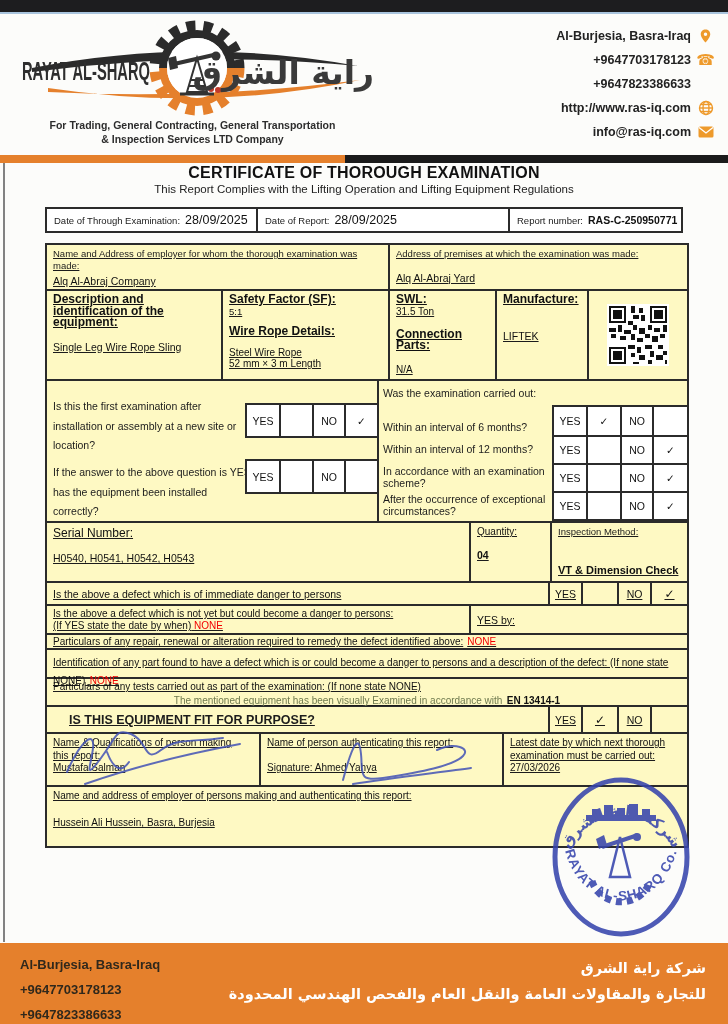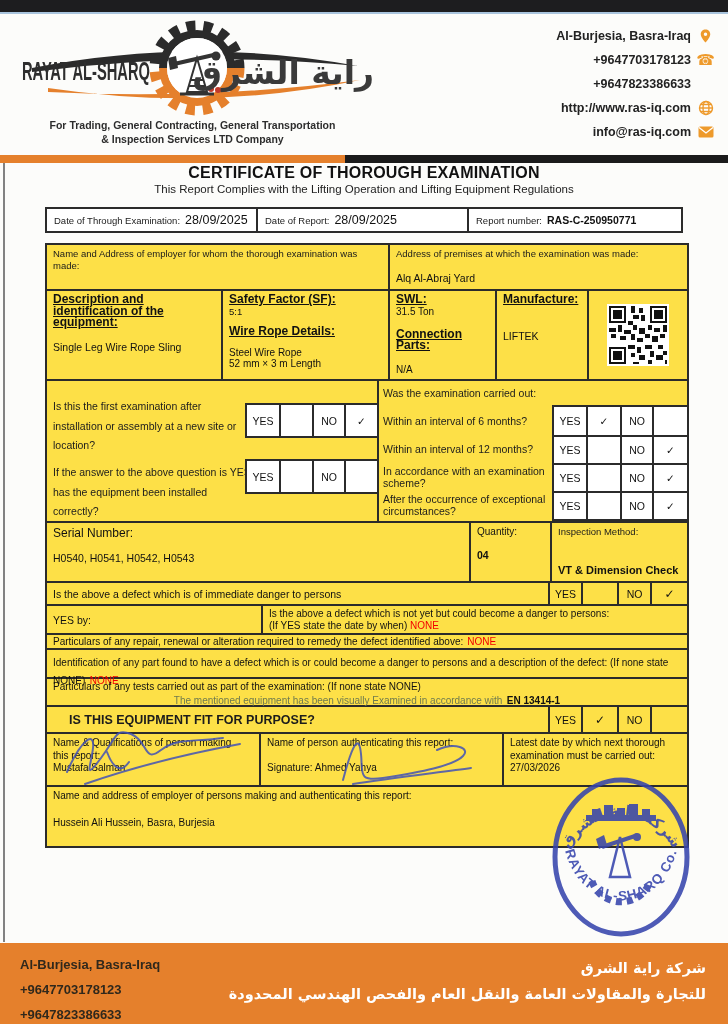--- a/index.html
+++ b/index.html
@@ -31,21 +31,21 @@
   
   .date-table { position:absolute; left:45px; top:207px; width:638px; height:26px;
                 border:2px solid #2b2b2b; display:flex; background:#fff; }
   .date-cell { display:flex; align-items:center; gap:5px; padding-left:7px; border-right:2px solid #2b2b2b; }
   .date-cell:last-child { border-right:none;text-align:center; }
   .lbl9 { font-size:9.5px; color:#1a1a1a; }
   .dateval { font-size:12.5px; color:#111; }
   .repnum { font-size:10.5px; font-weight:bold; color:#111; }
 
   
-  .main-table { position:absolute; left:45px; top:243px; width:644px; border:2px solid #2b2b2b; background:#fde047; }
+  .main-table { position:absolute; left:45px; top:243px; width:644px; border:2px solid #2b2b2b; background:#fef9c3;text-decoration:underline; }
   .trow { display:flex; border-bottom:2px solid #2b2b2b; position:relative; }
   .trow:last-child { border-bottom:none; }
   .tcell { border-right:2px solid #2b2b2b; position:relative; padding:3px 6px; }
   .tcell:last-child { border-right:none; }
   .small-lbl { font-size:9.5px; line-height:11.5px; color:#1a1a1a; }
   .ul-lbl { font-size:12px; line-height:11.5px; font-weight:bold; text-decoration:underline; color:#111; }
   .val { font-size:10.5px; color:#111; }
   .red { color:#F20000; }
   .green { color:#6F7A4F; }
 
@@ -170,35 +170,36 @@
   </div>
 
   <div class="doc-title">CERTIFICATE OF THOROUGH EXAMINATION</div>
   <div class="doc-sub">This Report Complies with the Lifting Operation and Lifting Equipment Regulations</div>
 
   <div class="date-table">
     <div class="date-cell" style="width:211px">
       <span class="lbl9">Date of Through Examination:</span>
       <span class="dateval">28/09/2025</span>
     </div>
-    <div class="date-cell" style="width:211px">
+    <div class="date-cell" style="width:252px">
       <span class="lbl9">Date of Report:</span>
       <span class="dateval">28/09/2025</span>
     </div>
     <div class="date-cell" style="flex:1">
       <span class="lbl9">Report number:</span>
       <span class="repnum">RAS-C-250950771</span>
     </div>
   </div>
 
   <div class="main-table">
 
     <div class="trow" style="height:46px">
       <div class="tcell" style="width:343px">
         <div class="small-lbl" style="width:310px">Name and Address of employer for whom the thorough examination was made:</div>
+        <div class="val" style="margin-top:4px">Alq Al-Abraj Company</div>
       </div>
       <div class="tcell" style="flex:1">
         <div class="small-lbl">Address of premises at which the examination was made:</div>
         <div class="val" style="margin-top:12px">Alq Al-Abraj Yard</div>
       </div>
     </div>
 
     <div class="trow" style="height:90px">
       <div class="tcell" style="width:176px">
         <div class="ul-lbl" style="width:150px">Description and identification of the equipment:</div>
@@ -283,21 +284,21 @@
         <div class="qtext" style="left:6px;top:82px;width:200px;line-height:19.5px">If the answer to the above question is YES has the equipment been installed correctly?</div>
         <div class="box-grid" style="right:-2px;top:78px;grid-template-columns:32px 33px 32px 33px;grid-auto-rows:31px">
           <div class="gc c0 r0">YES</div>
           <div class="gc r0 mark"></div>
           <div class="gc r0">NO</div>
           <div class="gc r0 mark"></div>
         </div>
       </div>
       <div class="tcell" style="flex:1">
         <div class="qtext" style="left:4px;top:6px">Was the examination carried out:</div>
-        <div class="qtext" style="left:4px;top:26px;height:28px;width:175px;display:flex;align-items:center;line-height:12px">Within an interval of 6 months?</div>
+        <div class="qtext" style="left:4px;top:32px;height:28px;width:175px;display:flex;align-items:center;line-height:12px">Within an interval of 6 months?</div>
         <div class="qtext" style="left:4px;top:54px;height:28px;width:175px;display:flex;align-items:center;line-height:12px">Within an interval of 12 months?</div>
         <div class="qtext" style="left:4px;top:110px;height:28px;width:180px;display:flex;align-items:center;line-height:12px">After the occurrence of exceptional circumstances?</div>
         <div class="qtext" style="left:4px;top:82px;height:28px;width:175px;display:flex;align-items:center;line-height:12px">In accordance with an examination scheme?</div>
         <div class="box-grid" style="right:-2px;top:24px;grid-template-columns:32px 34px 32px 35px;grid-auto-rows:28px">
           <div class="gc c0 r0">YES</div>
           <div class="gc r0 mark">✓</div>
           <div class="gc r0">NO</div>
           <div class="gc r0 mark"></div>
           <div class="gc c0">YES</div>
           <div class="gc mark"></div>
@@ -334,29 +335,29 @@
       <div style="flex:1;display:flex;align-items:center;padding-left:6px">
         <span class="val">Is the above a defect which is of immediate danger to persons</span>
       </div>
       <div class="yn-c" style="width:33px">YES</div>
       <div class="yn-c mark" style="width:36px"></div>
       <div class="yn-c" style="width:33px">NO</div>
       <div class="yn-c mark" style="width:37px">✓</div>
     </div>
 
     <div class="trow" style="height:29px">
-      <div class="tcell" style="flex:1;display:flex;align-items:center">
-        <span class="val">YES by:</span>
-      </div>
       <div class="tcell" style="width:424px;padding-top:2px">
         <div class="val" style="font-size:10px;line-height:12px">Is the above a defect which is not yet but could become a danger to persons:</div>
         <div style="font-size:10px;line-height:12px">
           <span class="val" style="font-size:10px">(If YES state the date by when)</span>
           <span class="red" style="font-size:10px">NONE</span>
         </div>
+      </div>
+      <div class="tcell" style="flex:1;display:flex;align-items:center">
+        <span class="val">YES by:</span>
       </div>
     </div>
 
     <div class="trow" style="height:15px;align-items:center;padding-left:6px">
       <span class="val" style="font-size:10px">Particulars of any repair, renewal or alteration required to remedy the defect identified above:</span>
       <span class="red" style="font-size:10px;margin-left:4px">NONE</span>
     </div>
 
     <div class="trow" style="height:29px;padding:2px 6px;display:block">
       <span class="val" style="font-size:10px;line-height:12px">Identification of any part found to have a defect which is or could become a danger to persons and a description of the defect: (If none state NONE)</span>

